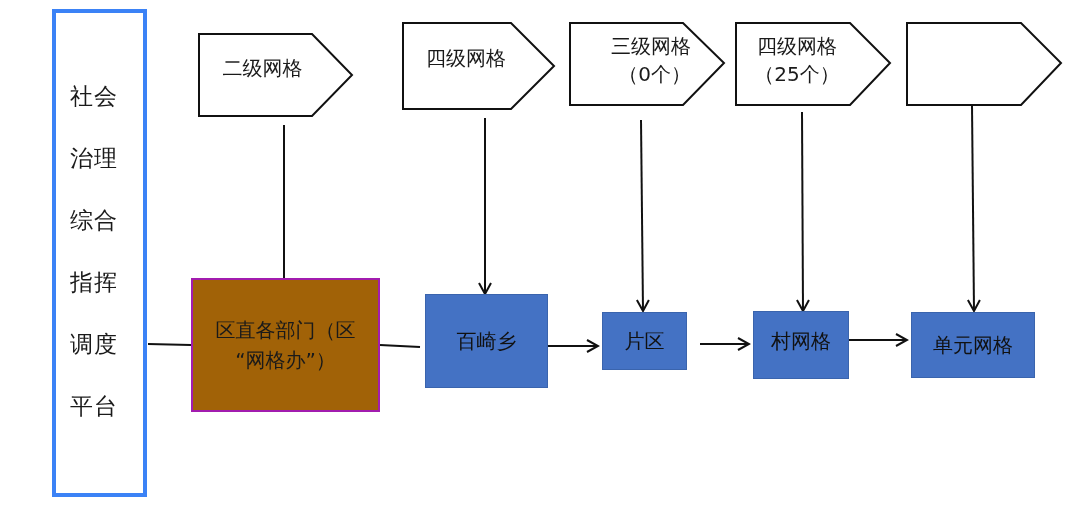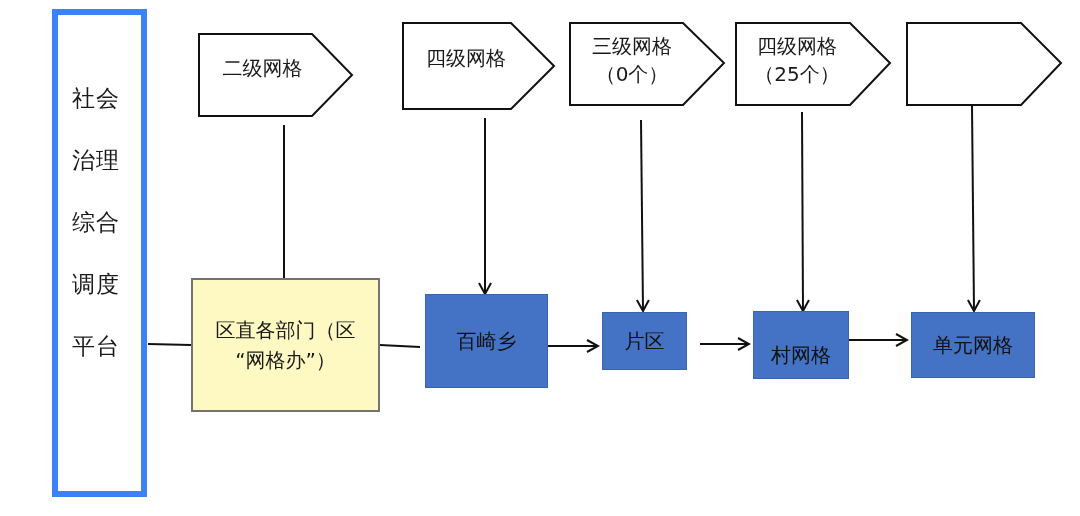--- a/index.html
+++ b/index.html
@@ -1,25 +1,25 @@
 <!DOCTYPE html>
 <html><head>
 <meta charset="utf-8">
 <style>
   html, body { margin:0; padding:0; background:#ffffff; }
   body { width:1080px; height:516px; position:relative; overflow:hidden;
          font-family: "DejaVu Sans", sans-serif; color:#1a1a1a; }
   .abs { position:absolute; }
-  .platform { left:52px; top:9px; width:95px; height:488px; border:6px solid #3b82f6; box-sizing:border-box; }
+  .platform { left:52px; top:9px; width:95px; height:488px; border:4px solid #3b82f6; box-sizing:border-box; }
   .platform-text { position:absolute; left:14px; top:52px; width:60px; font-size:23px; line-height:62px; letter-spacing:1px; }
   .platform-text span { display:block; }
   svg.wires { position:absolute; left:0; top:0; }
   .label { position:absolute; font-size:20px; text-align:center; line-height:28px; }
   .box { position:absolute; box-sizing:border-box; display:flex; align-items:center; justify-content:center; text-align:center; font-size:20px; line-height:30px; }
-  .white-box { border:2px solid #737373; background:#fef9c3; }
+  .white-box { border:2px solid #a21caf; background:#a16207; }
   .blue-box { background:#4472c4; border:1.5px solid #3a64ad; color:#111; }
 </style>
 </head>
 <body>
 
 <svg class="wires" width="1080" height="516">
   <defs>
     <marker id="arr" markerWidth="14" markerHeight="14" refX="12" refY="7" orient="auto" markerUnits="userSpaceOnUse">
       <path d="M1,1 L12,7 L1,13" fill="none" stroke="#111" stroke-width="2"></path>
     </marker>
@@ -42,32 +42,33 @@
   <line x1="548" y1="346" x2="598" y2="346" stroke="#111" stroke-width="2" marker-end="url(#arr)"></line>
   <line x1="700" y1="344" x2="749" y2="344" stroke="#111" stroke-width="2" marker-end="url(#arr)"></line>
   <line x1="849" y1="340" x2="907" y2="340" stroke="#111" stroke-width="2" marker-end="url(#arr)"></line>
 </svg>
 
 <div class="abs platform">
   <div class="platform-text">
     <span>社会</span>
     <span>治理</span>
     <span>综合</span>
+    <span>指挥</span>
     <span>调度</span>
     <span>平台</span>
   </div>
 </div>
 
 <div class="label" style="left:205px; top:54px; width:115px;">
   <div>二级网格</div>
 </div>
 <div class="label" style="left:410px; top:44px; width:112px;">
   <div>四级网格</div>
 </div>
-<div class="label" style="left:573px; top:32px; width:118px;">
+<div class="label" style="left:573px; top:32px; width:118px;text-align:right;">
   <div>三级网格</div>
   <div>（0个）</div>
 </div>
 <div class="label" style="left:738px; top:32px; width:118px;text-align:center;">
   <div>四级网格</div>
   <div>（25个）</div>
 </div>
 <div class="label" style="left:910px; top:32px; width:118px;">
 </div>
 
@@ -76,18 +77,18 @@
     <div>区直各部门（区</div>
     <div>“网格办”）</div>
   </div>
 </div>
 <div class="box blue-box" style="left: 425px; top: 294px; width: 123px; height: 94px; background: rgb(68, 114, 196);">
   <span>百崎乡</span>
 </div>
 <div class="box blue-box" style="left: 602px; top: 312px; width: 85px; height: 58px; background: rgb(68, 114, 196);">
   <span>片区</span>
 </div>
-<div class="box blue-box" style="left: 753px; top: 311px; width: 96px; height: 68px; padding-bottom: 8px; background: rgb(68, 114, 196); align-items: flex-end;">
+<div class="box blue-box" style="left: 753px; top: 311px; width: 96px; height: 68px; padding-bottom: 8px; background: rgb(68, 114, 196);">
   <span>村网格</span>
 </div>
 <div class="box blue-box" style="left: 911px; top: 312px; width: 124px; height: 66px; padding-bottom: 0; background: rgb(68, 114, 196);">
   <span>单元网格</span>
 </div>
 
 </body></html>

